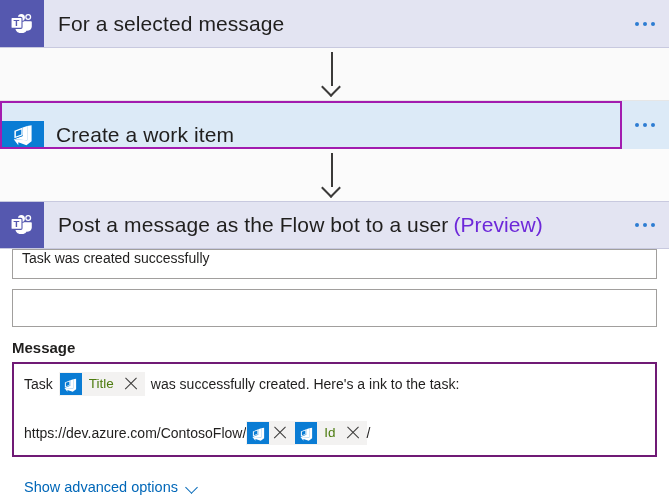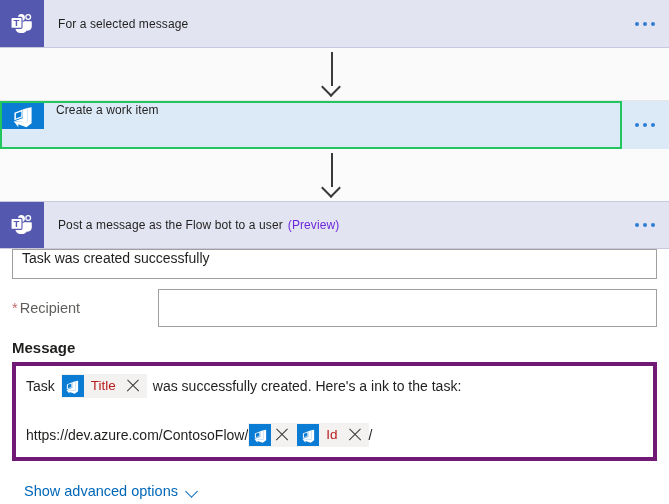--- a/index.html
+++ b/index.html
@@ -53,21 +53,21 @@
     justify-content: center;
   }
   .icon-tile.teams  { background: #5558af; }
   .icon-tile.devops { background: #0a7cd4; }
 
   .card-title {
     flex: 1;
     display: flex;
     align-items: center;
     padding-left: 14px;
-    font-size: 12px;
+    font-size: 21px;
     color: #201f1e;
     letter-spacing: .1px;
     white-space: nowrap;
   }
   .card-title .preview {
     color: #6d28d9;
     margin-left: 5px;
   }
 
   .ellipsis {
@@ -87,23 +87,23 @@
   }
 
   
   .selected-card {
     position: absolute;
     left: 0px;
     top: 0px;
     width: 622px;
     height: 48px;
     box-sizing: border-box;
-    border: 2px solid #22c55e;
-    display: flex;
-    align-items: flex-start;
+    border: 2px solid #a21caf;
+    display: flex;
+    align-items: flex-end;
     background: #dceaf7;
   }
   .selected-card .card-title { padding-left: 12px; }
   .selected-card .icon-tile { width: 42px; min-width: 42px; }
 
   
   .connector {
     position: relative;
     height: 52px;
     width: 669px;
@@ -174,21 +174,21 @@
     flex: 1;
     height: 38px;
     border: 1px solid #a19f9d;
     background: #fff;
   }
 
   
   .message-box {
     box-sizing: border-box;
     width: 645px;
-    border: 4px solid #701a75;
+    border: 2px solid #701a75;
     background: #fff;
     padding: 7px 10px 9px 10px;
   }
   .msg-line {
     display: flex;
     align-items: center;
     flex-wrap: nowrap;
     font-size: 14px;
     color: #201f1e;
     line-height: 26px;
@@ -206,21 +206,21 @@
     width: 22px;
     height: 22px;
     background: #0a7cd4;
     display: flex;
     align-items: center;
     justify-content: center;
     margin: 0 1px;
   }
   .token .tok-label {
     font-size: 13.5px;
-    color: #b91c1c;
+    color: #4d7c0f;
     padding: 0 7px 0 6px;
     white-space: nowrap;
   }
   .token .tok-close {
     width: 20px;
     height: 20px;
     margin-right: 4px;
     position: relative;
   }
   .token .tok-close::before,
@@ -343,23 +343,20 @@
     </div>
   </div>
 
   <div class="form">
 
     <div class="text-input">
       <span>Task was created successfully</span>
     </div>
 
     <div class="recipient-row">
-      <div class="recipient-label">
-        <span class="req-pre">*</span><span>Recipient</span>
-      </div>
       <div class="recipient-input" placeholder=""></div>
     </div>
 
     <div class="field-label">
       <span>Message</span>
     </div>
 
     <div class="message-box">
 
       <div class="msg-line">

